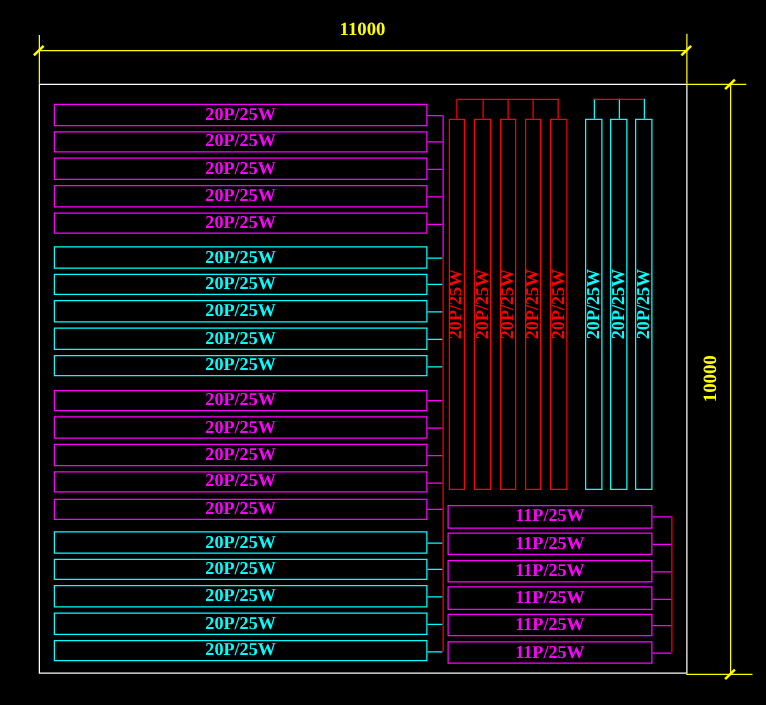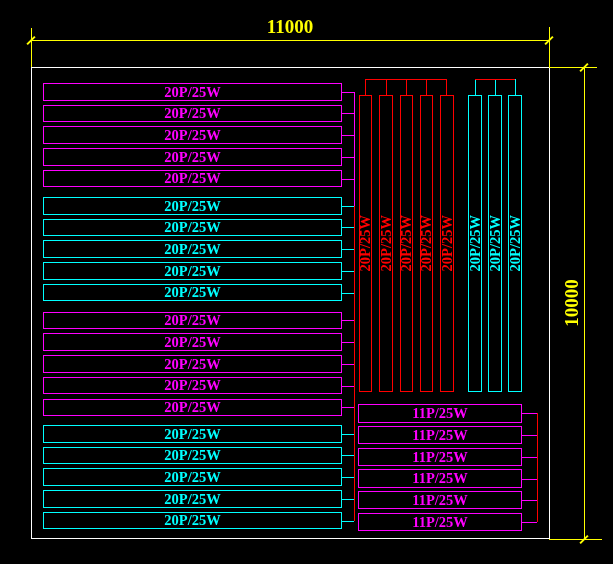--- a/index.html
+++ b/index.html
@@ -7,21 +7,21 @@
     position:relative;width:613px;height:564px;background:#000;
     font-family:"Liberation Serif","DejaVu Serif",serif;overflow:hidden;
   }
   .abs{position:absolute;}
   .bar{
     display:flex;align-items:center;justify-content:center;
     box-sizing:border-box;font-size:14.5px;font-weight:bold;line-height:1;
   }
   .bar span{white-space:nowrap;}
   .vbar span{writing-mode:vertical-rl;transform:rotate(180deg);}
-  .dimtext{color:#ffff00;font-size:19px;font-weight:bold;white-space:nowrap;}
+  .dimtext{color:#ffff00;font-size:15px;font-weight:bold;white-space:nowrap;}
   .tick{position:absolute;width:2px;height:11px;background:#ffff00;transform:rotate(45deg);}
 </style>
 </head>
 <body>
 
 <div id="drawing-canvas">
 
   <div class="abs" style="left:31px;top:67px;width:518.5px;height:472px;border:1px solid #ffffff;box-sizing:border-box;"></div>
 
   <div class="abs" style="left:31px;top:40px;width:518px;height:1px;background:#ffff00;"></div>

